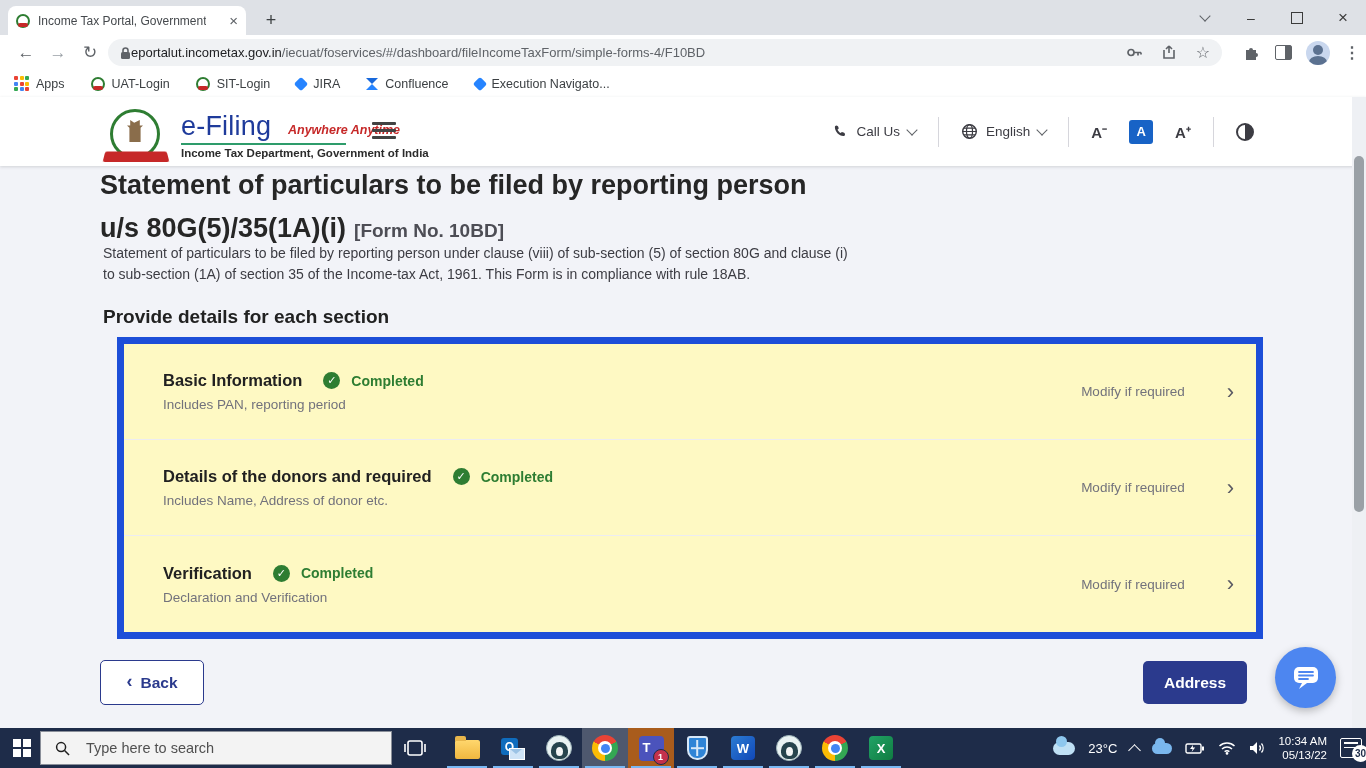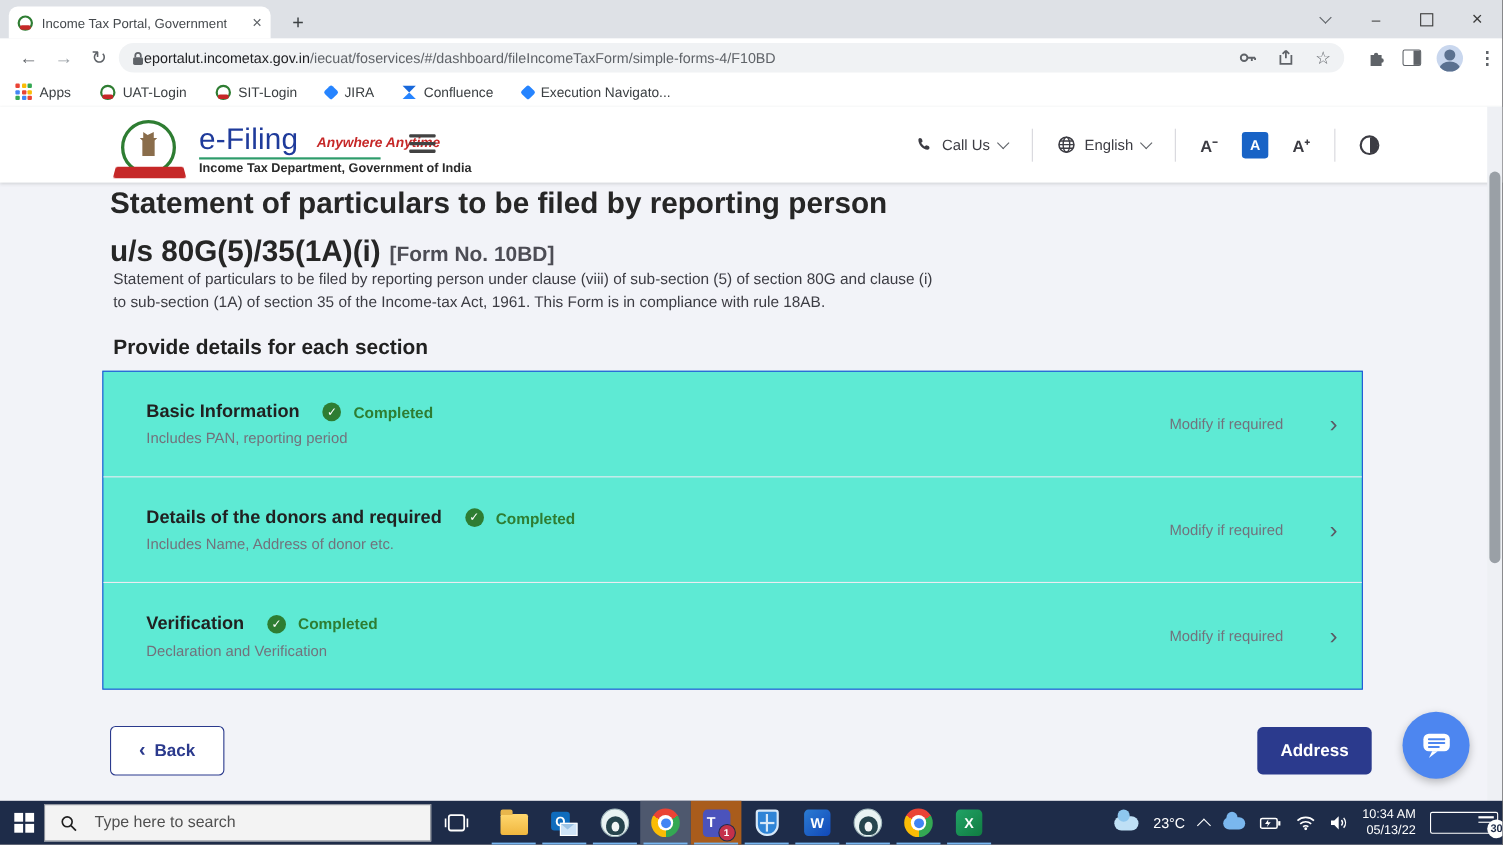--- a/index.html
+++ b/index.html
@@ -73,21 +73,21 @@
               justify-content:center;font-size:13px;font-weight:700;}
   .contrast{width:18px;height:18px;border-radius:50%;border:2px solid #3c3c43;box-sizing:border-box;
             background:linear-gradient(90deg,#fff 50%,#3c3c43 50%);}
 
   
   .title1{position:absolute;left:100px;top:170px;font-size:27px;font-weight:700;color:#262626;white-space:nowrap;}
   .title2{position:absolute;left:100px;top:213px;font-size:27px;font-weight:700;color:#262626;white-space:nowrap;}
   .form-tag{font-size:19px;color:#4d4d55;font-weight:700;margin-left:8px;}
   .desc{position:absolute;left:103px;top:243px;width:745px;font-size:14px;line-height:21px;color:#3c3c43;}
   .sec-heading{position:absolute;left:103px;top:306px;font-size:19px;font-weight:600;color:#212121;}
-  .cards{position:absolute;left:93px;top:337px;width:1146px;background:#5eead4;border:1px solid #1d4ed8;box-sizing:border-box;}
+  .cards{position:absolute;left:117px;top:337px;width:1146px;background:#fef9c3;border:7px solid #1d4ed8;box-sizing:border-box;}
   .card{height:96px;display:flex;align-items:center;padding:0 22px 0 39px;box-sizing:border-box;border-bottom:1px solid #ececf2;}
   .card:last-child{border-bottom:none;}
   .card-title-row{display:flex;align-items:center;gap:11px;}
   .card-title{font-size:16.5px;font-weight:700;color:#212121;}
   .check{width:17px;height:17px;border-radius:50%;background:#2e7d32;color:#fff;font-size:11px;display:flex;
          align-items:center;justify-content:center;margin-left:10px;}
   .status{font-size:14px;font-weight:600;color:#2e7d32;}
   .card-sub{font-size:13.5px;color:#72727c;margin-top:7px;}
   .card-right{margin-left:auto;display:flex;align-items:center;gap:42px;}
   .action{font-size:13.5px;color:#72727c;}
@@ -147,21 +147,21 @@
   .excel-ic{width:24px;height:24px;border-radius:4px;background:linear-gradient(135deg,#21a366,#107c41);color:#fff;
             font-weight:700;font-size:13px;display:flex;align-items:center;justify-content:center;}
   .tray{position:absolute;right:4px;top:0;height:40px;display:flex;align-items:center;gap:13px;color:#fff;}
   .w-cloud{width:22px;height:13px;background:#bfe0f5;border-radius:8px;position:relative;}
   .w-cloud::before{content:"";position:absolute;left:3px;top:-6px;width:11px;height:11px;border-radius:50%;background:#8ec7ee;}
   .temp{font-size:13px;color:#fff;}
   .chev-up{width:8px;height:8px;border-left:1.8px solid #fff;border-top:1.8px solid #fff;transform:rotate(45deg);margin-top:4px;}
   .od-cloud{width:20px;height:11px;background:#7ab7ee;border-radius:7px;position:relative;}
   .od-cloud::before{content:"";position:absolute;left:3px;top:-5px;width:10px;height:10px;border-radius:50%;background:#7ab7ee;}
   .clock{font-size:11.5px;line-height:14.5px;text-align:right;}
-  .notif{position:relative;width:20px;height:18px;border:1.6px solid #fff;border-radius:2px;padding-left:40px;}
+  .notif{position:relative;width:20px;height:18px;border:1.6px solid #fff;border-radius:2px;}
   .notif i{display:block;height:1.6px;background:#fff;margin:3px 3px 0 3px;}
   .notif-badge{position:absolute;right:-8px;bottom:-5px;width:17px;height:17px;border-radius:50%;background:#fff;
                color:#1e2c49;font-size:10px;font-weight:700;display:flex;align-items:center;justify-content:center;}
 </style>
 </head>
 <body>
 
 <div class="screen">
 
   <div class="tabstrip">

